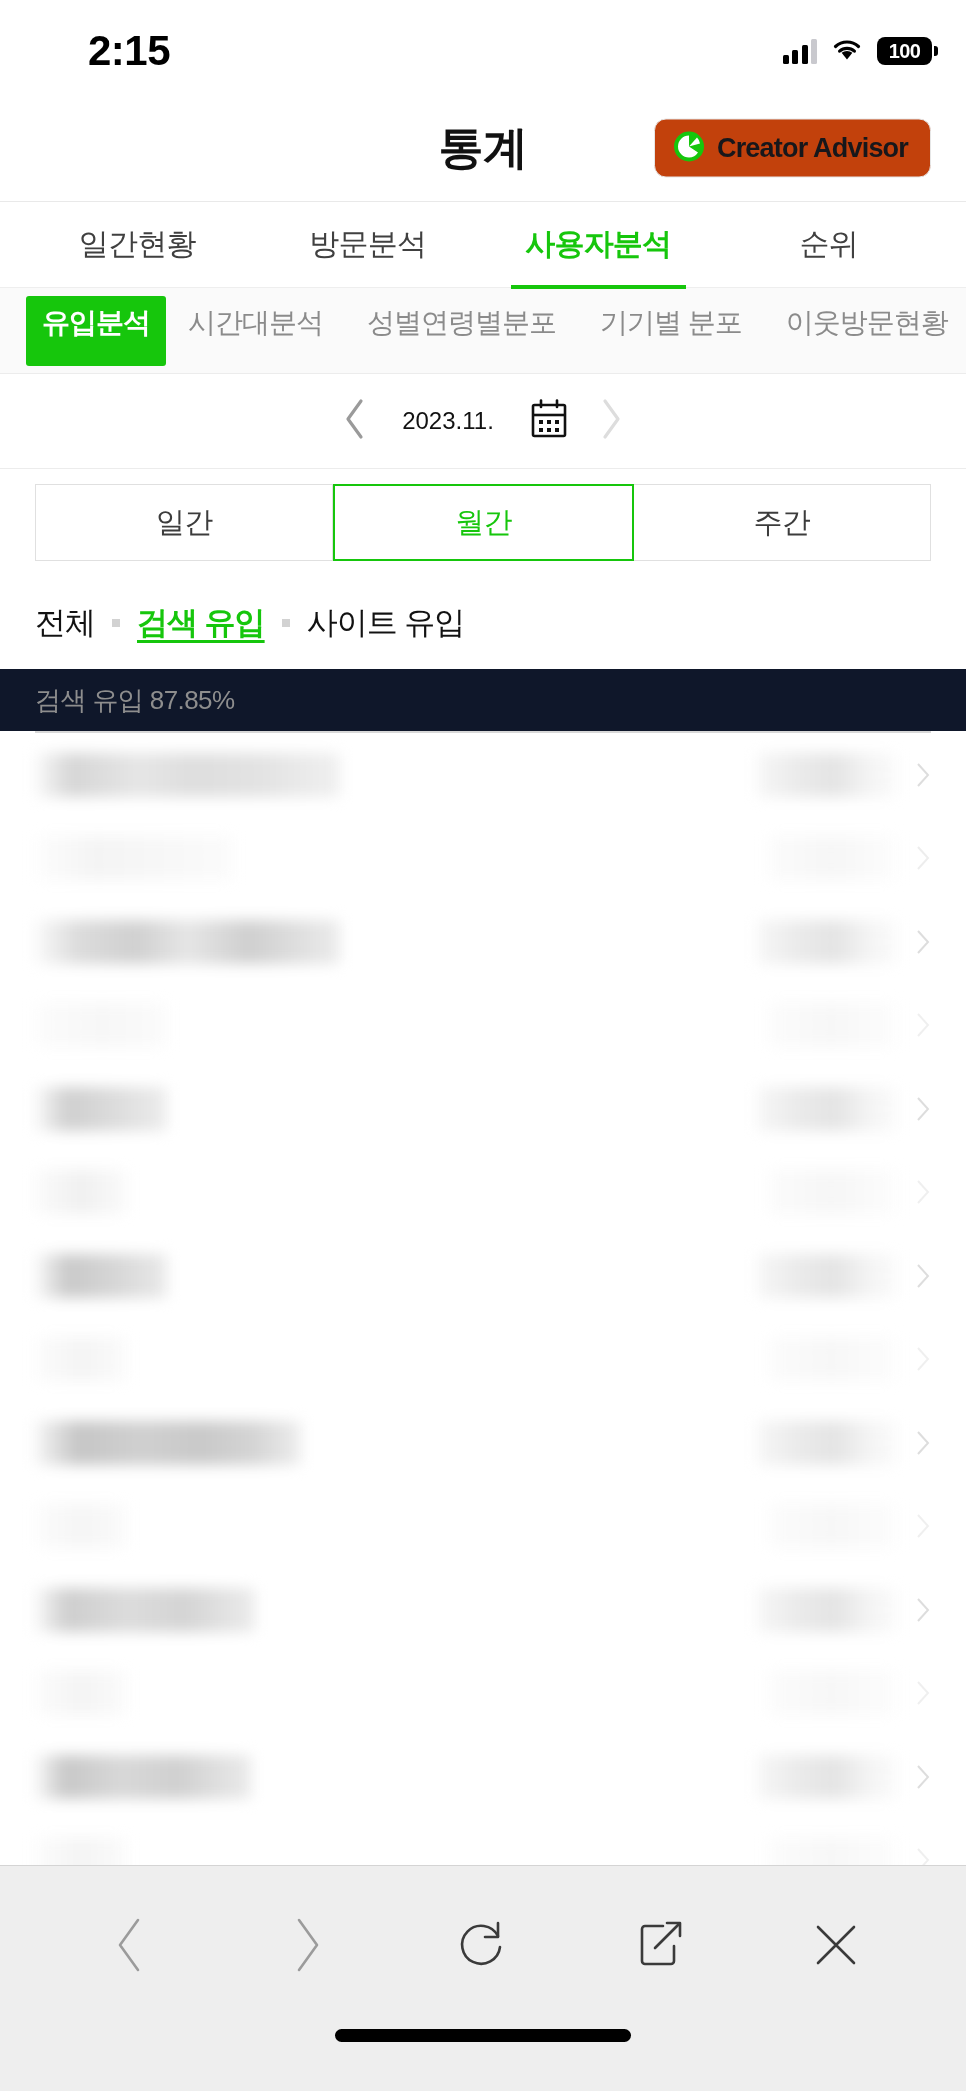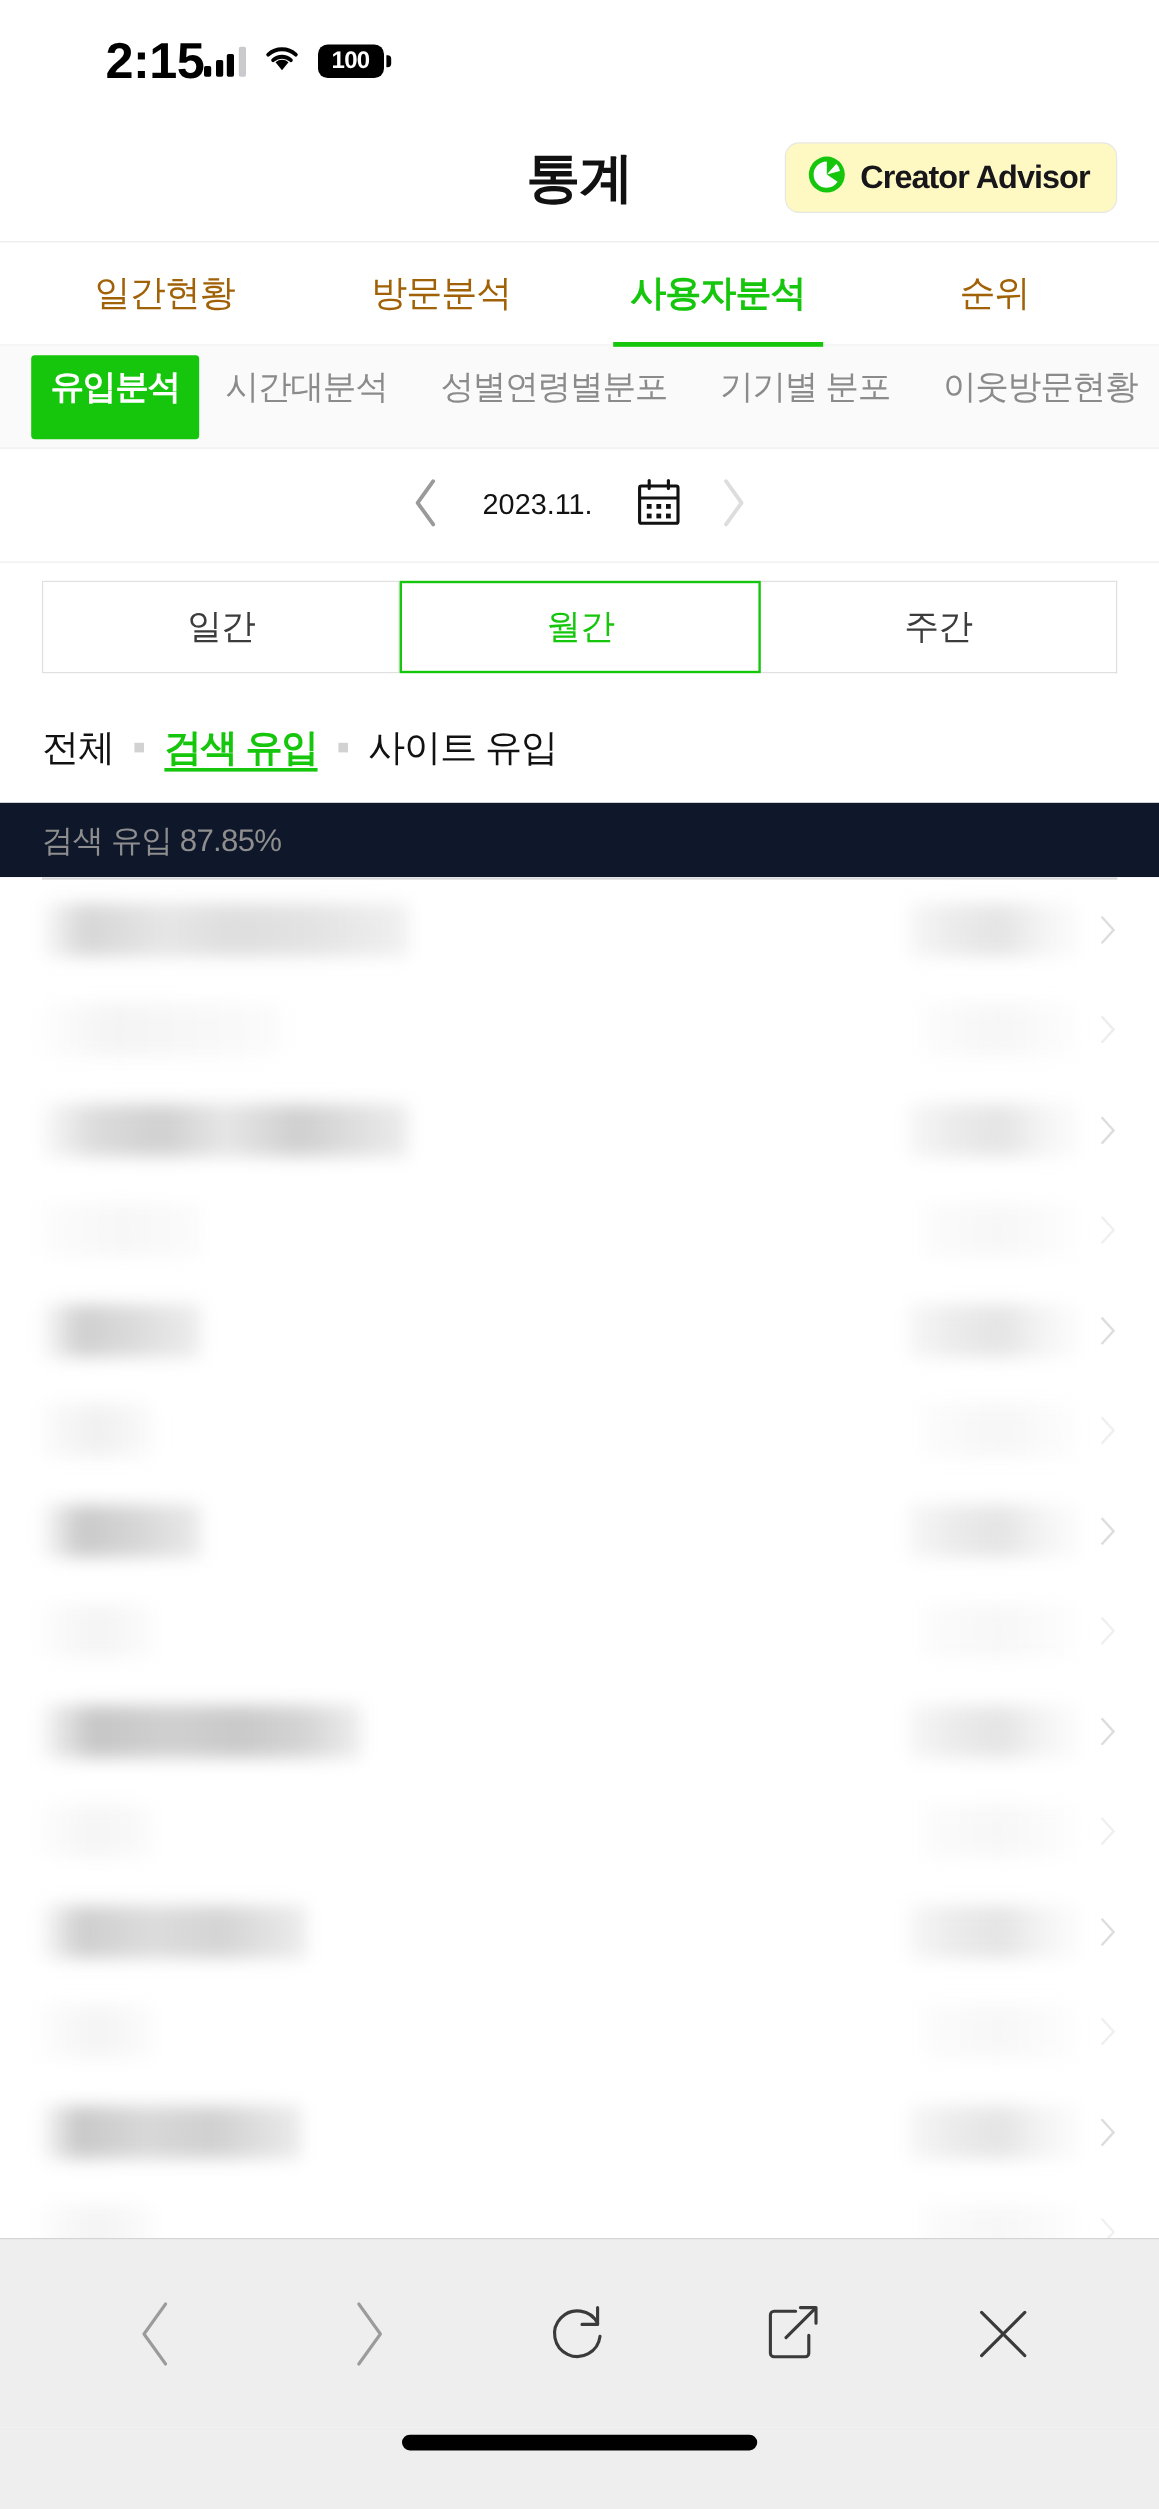--- a/index.html
+++ b/index.html
@@ -21,21 +21,21 @@
     display: flex;
     flex-direction: column;
   }
 
   
   .status-bar {
     height: 95px;
     flex: 0 0 95px;
     display: flex;
     align-items: center;
-    justify-content: flex-start;
+    justify-content: space-between;
     padding: 0 34px 0 0;
     position: relative;
   }
   .status-time {
     font-size: 42px;
     font-weight: bold;
     letter-spacing: -0.5px;
     color: #000;
     margin-left: 88px;
     margin-top: 6px;
@@ -115,21 +115,21 @@
     right: 35px;
     top: 50%;
     transform: translateY(-50%);
     display: flex;
     align-items: center;
     gap: 12px;
     height: 59px;
     padding: 0 22px 0 18px;
     border: 1.5px solid #e6e6e6;
     border-radius: 12px;
-    background: #fef9c3;
+    background: #c2410c;
   }
   .ca-logo { width: 32px; height: 32px; flex: 0 0 32px; }
   .ca-label {
     font-size: 27px;
     font-weight: bold;
     color: #17171b;
     letter-spacing: -0.8px;
     white-space: nowrap;
   }
 
@@ -143,21 +143,21 @@
     border-bottom: 1.5px solid #eeeeee;
     padding: 0 22px;
   }
   .main-tab {
     flex: 1 1 0;
     display: flex;
     align-items: center;
     justify-content: center;
     position: relative;
     font-size: 30px;
-    color: #a16207;
+    color: #404040;
     letter-spacing: -0.8px;
   }
   .main-tab.active { color: #16c60c; font-weight: bold; }
   .main-tab.active::after {
     content: "";
     position: absolute;
     left: 12%;
     right: 12%;
     bottom: -1.5px;
     height: 4px;

